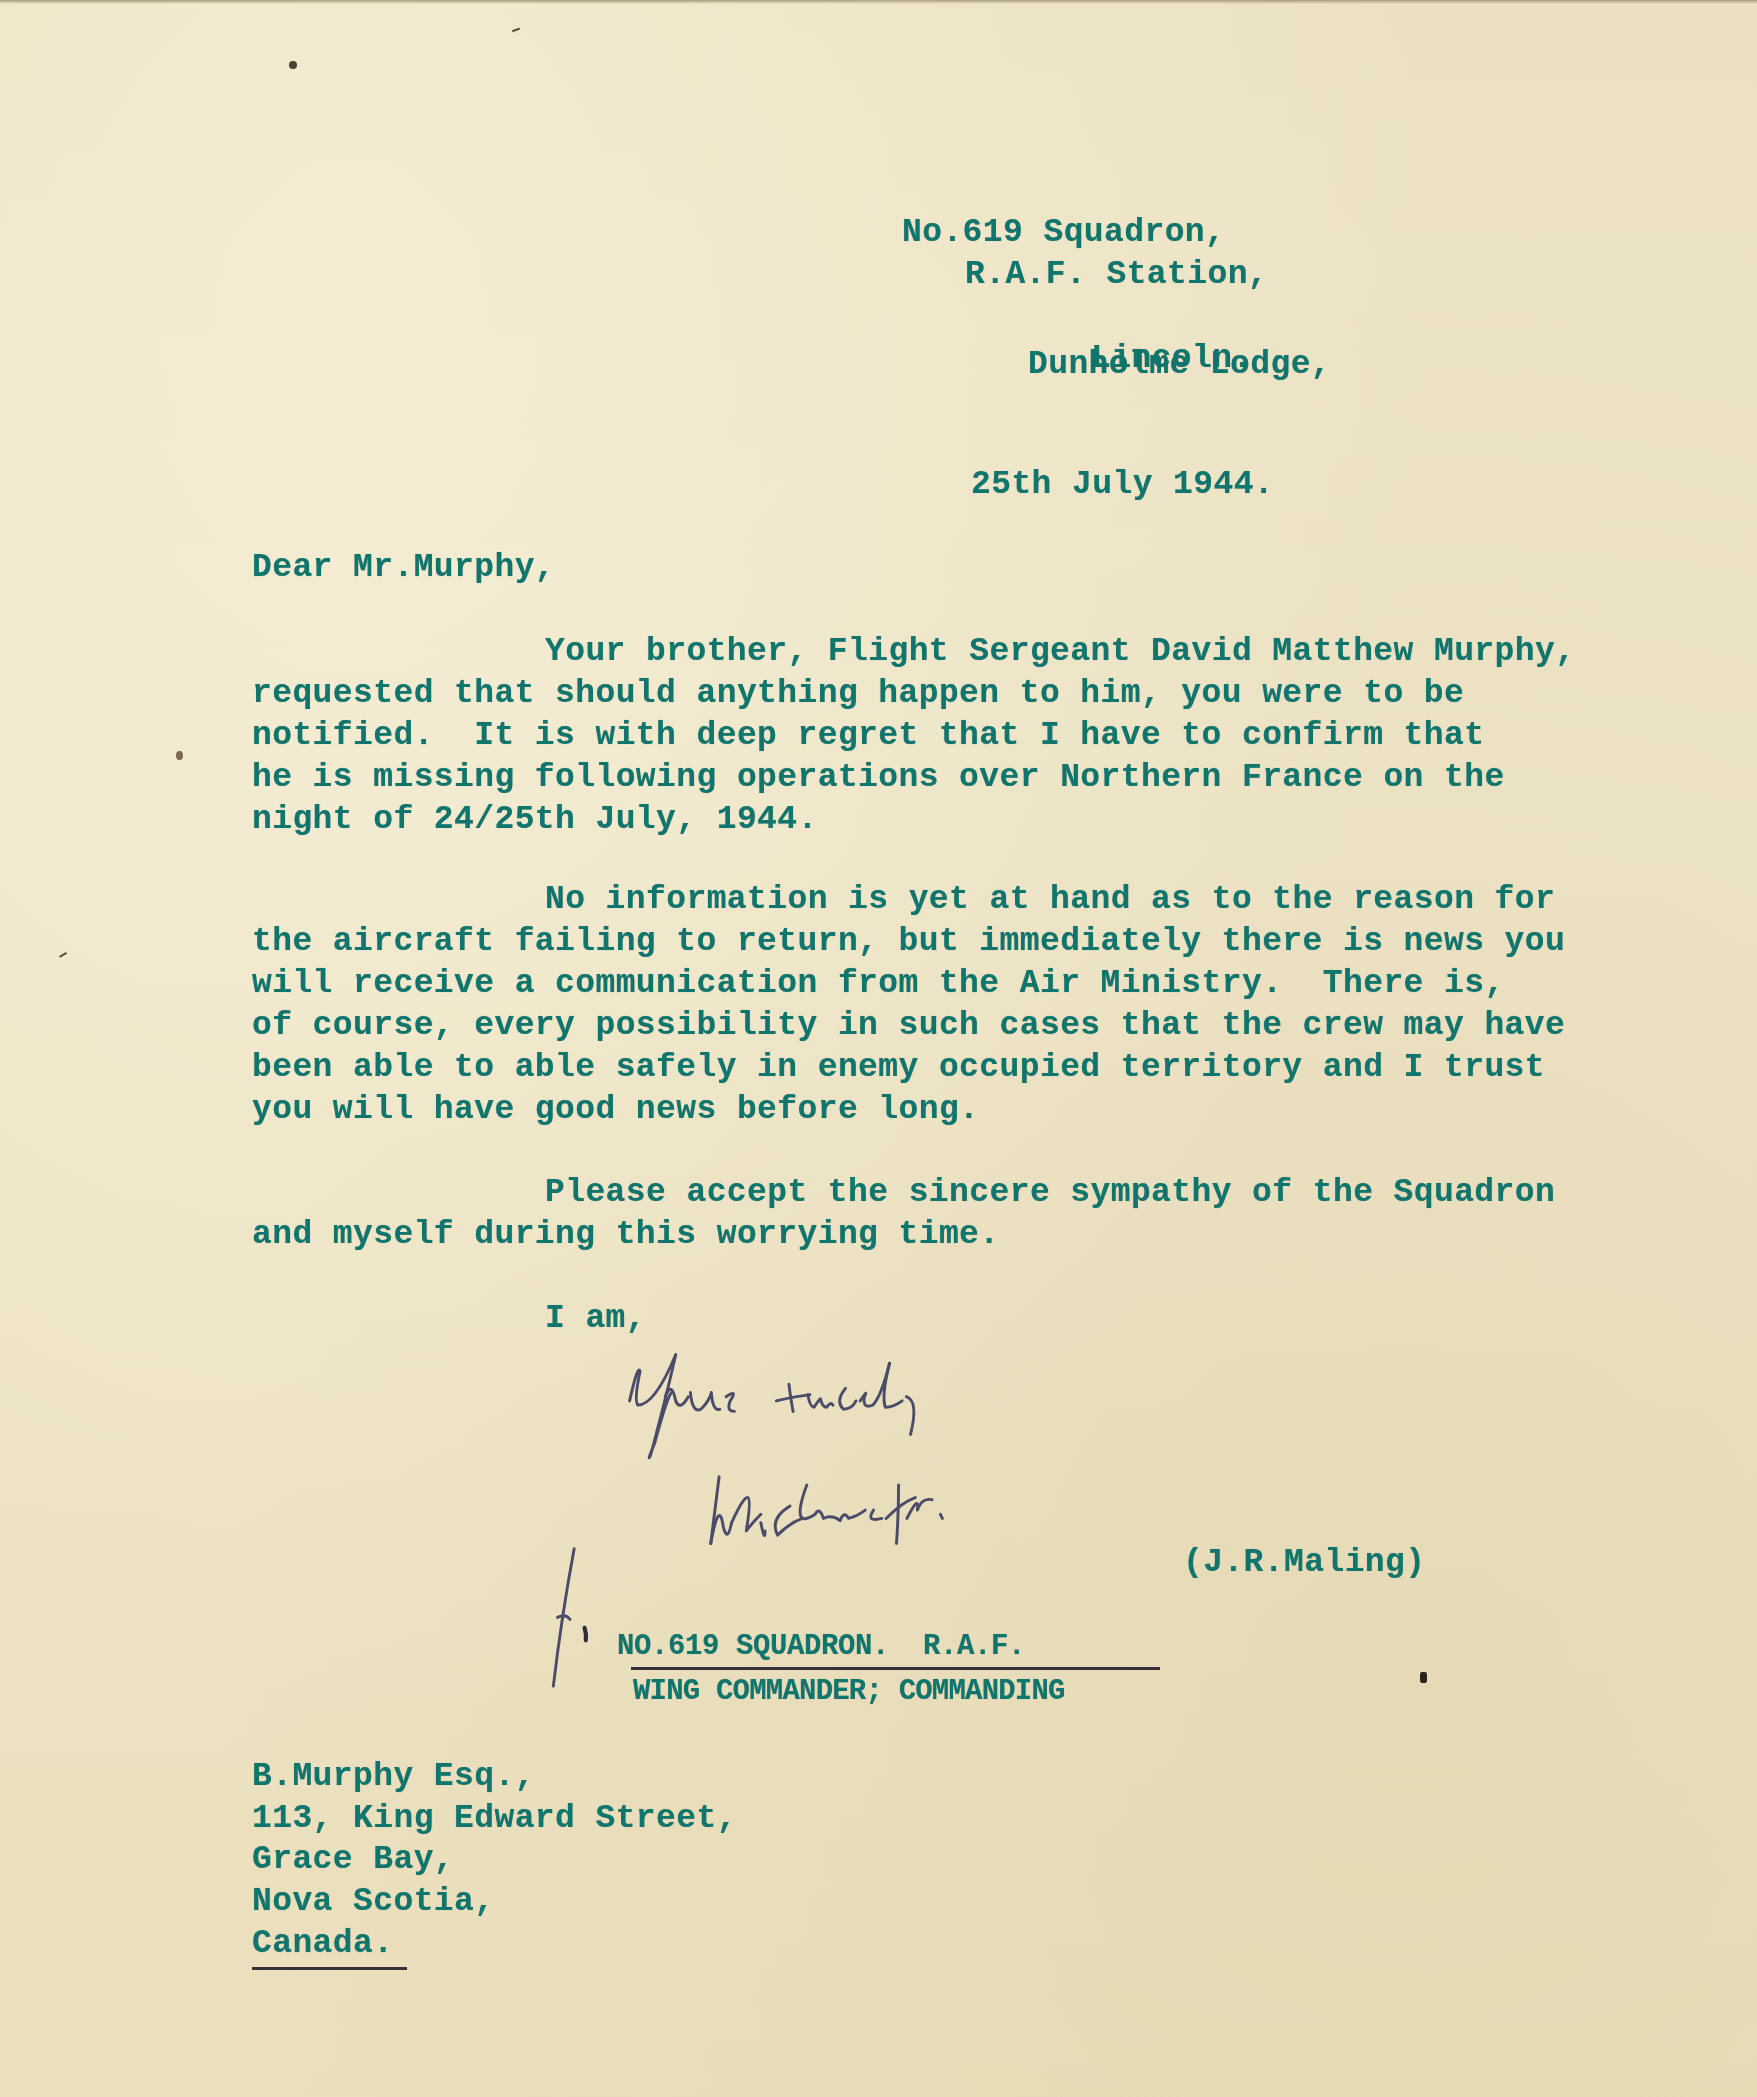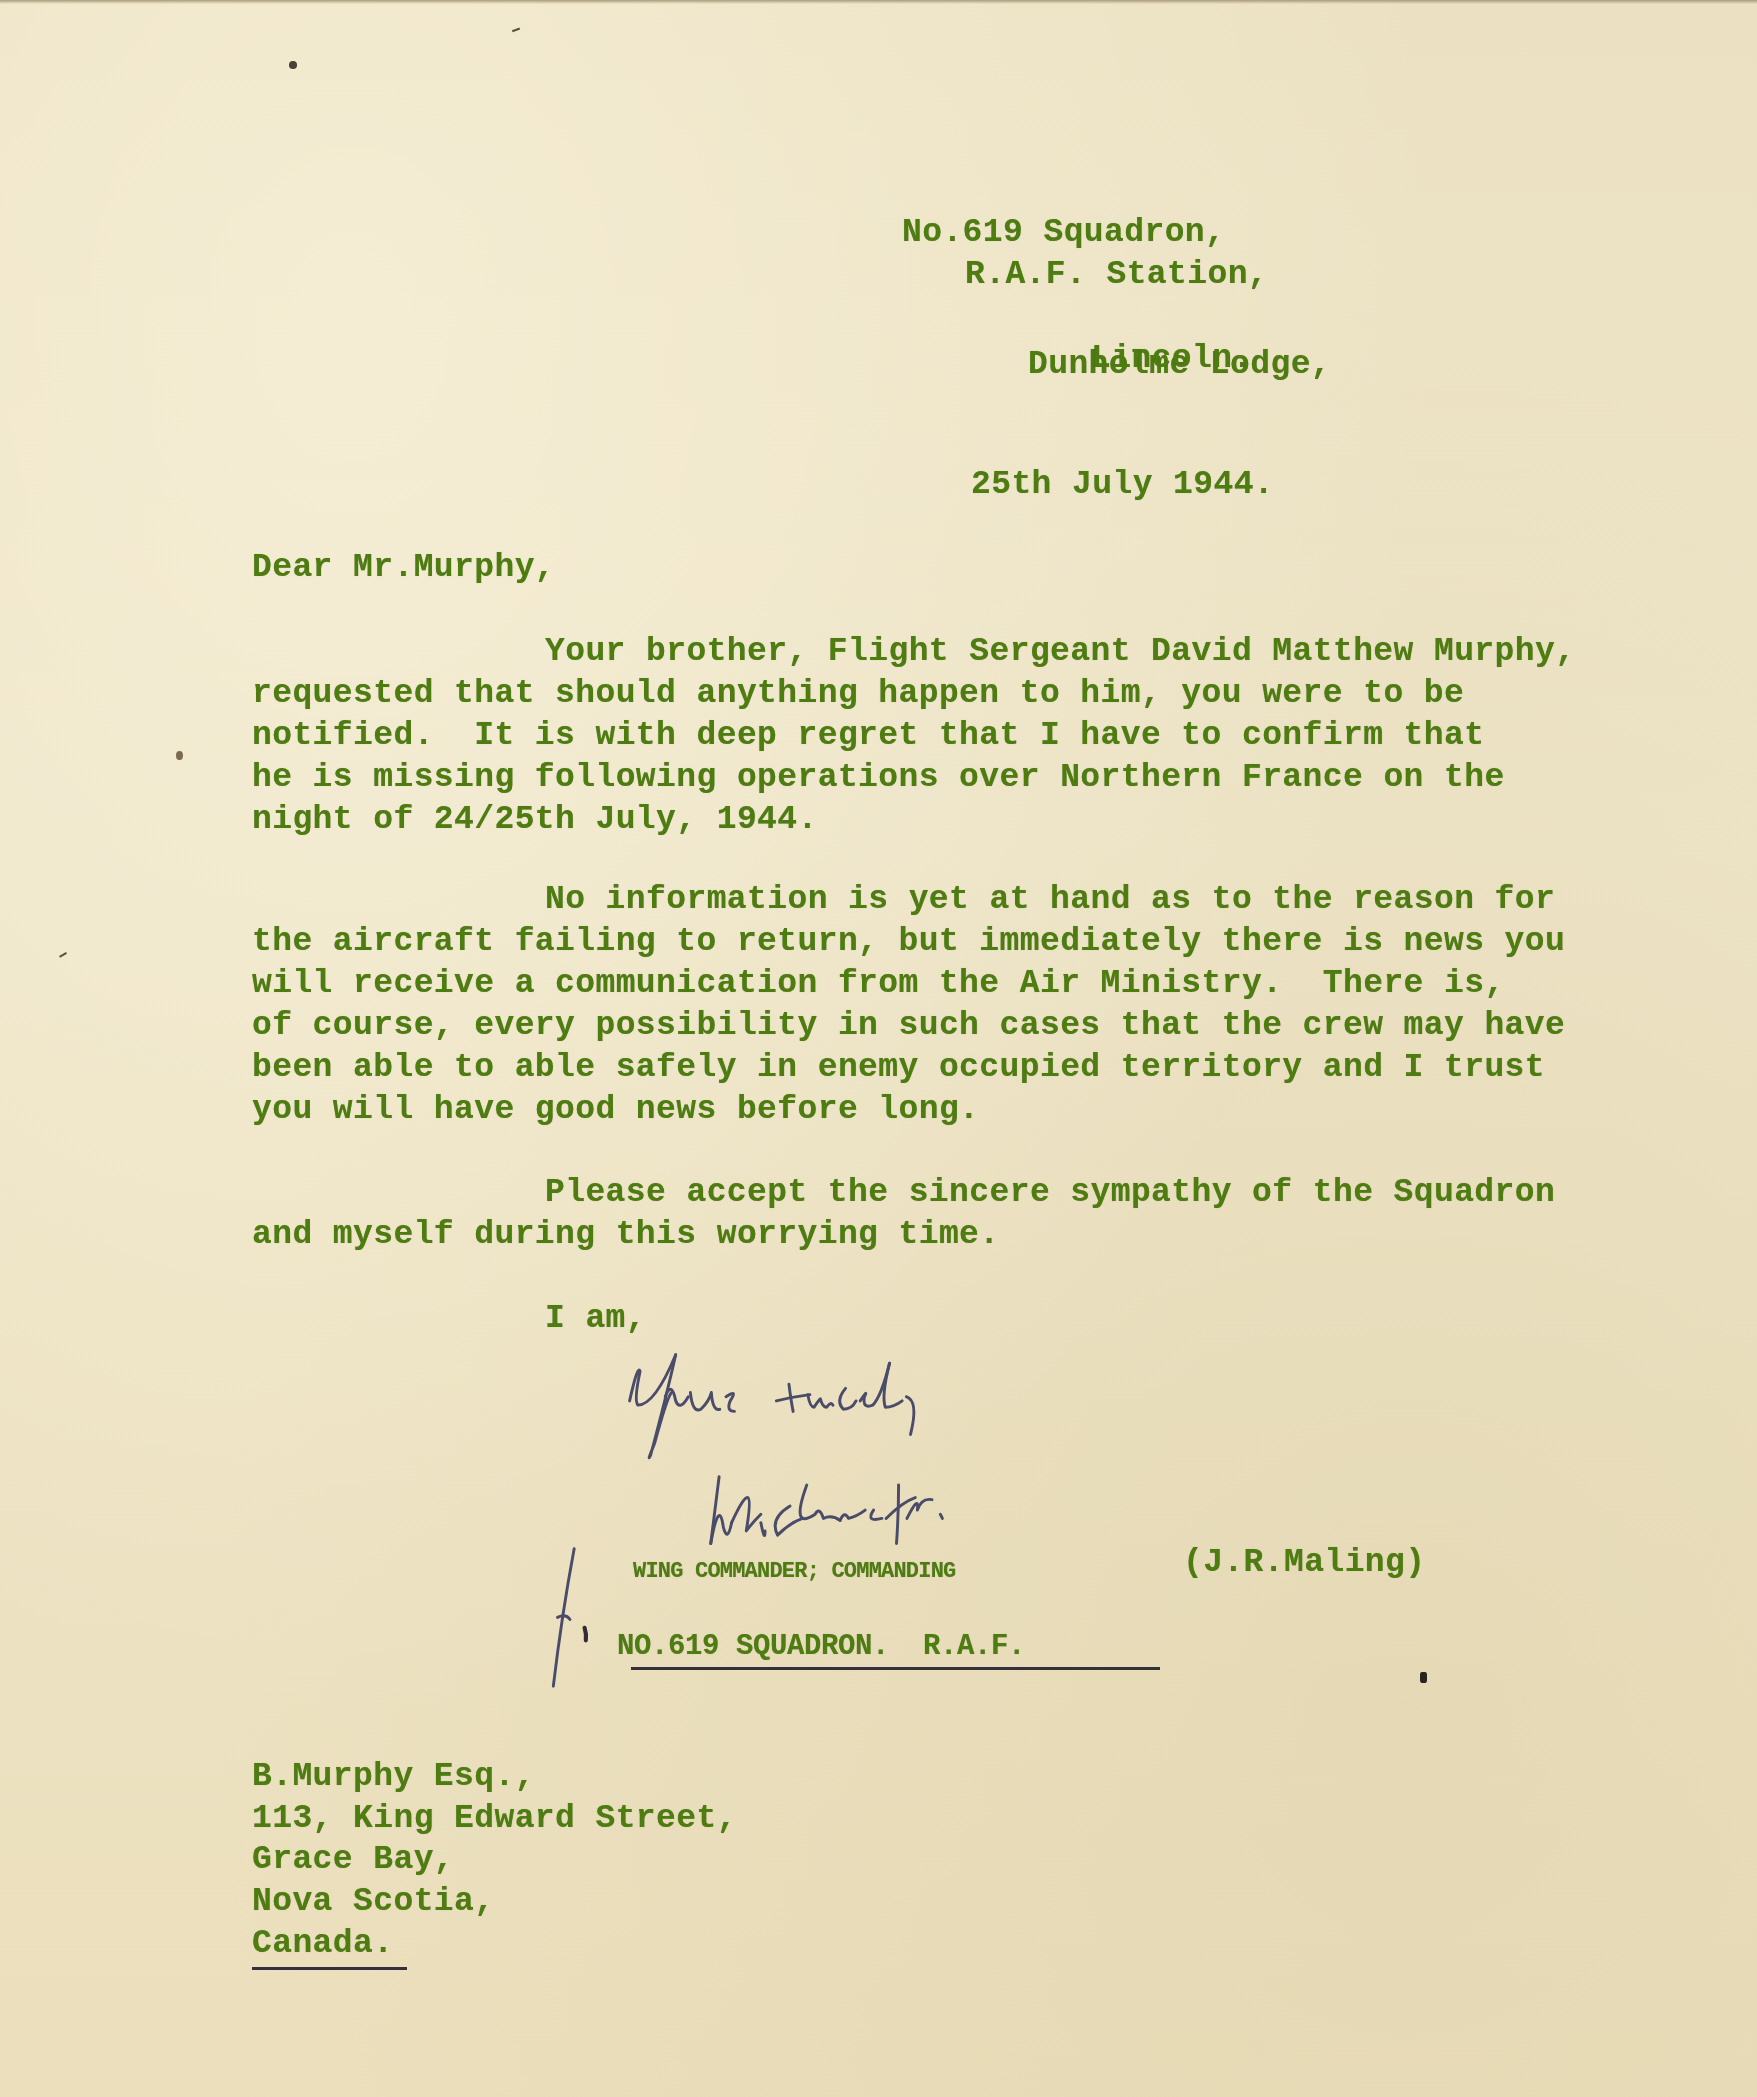--- a/index.html
+++ b/index.html
@@ -28,21 +28,21 @@
       position: absolute; left: 0; top: 0; width: 1758px; height: 4.2px;
       background: linear-gradient(180deg, #a89c7e, rgba(0,0,0,0));
     }
     .typed {
       position: absolute;
       font-size: 33px;
       font-weight: bold;
       letter-spacing: 0.4px;
       line-height: 42px;
       white-space: pre;
-      color: #4d7c0f;
+      color: #0f766e;
       text-shadow: 0 0 0.8px rgba(50,44,56,0.35);
     }
     .sig {
       position: absolute;
       fill: none;
       stroke: #4a4c6a;
       stroke-width: 7;
       stroke-linecap: round;
       stroke-linejoin: round;
     }
@@ -139,21 +139,21 @@
 </svg>
 
 <div class="typed" style="left:1183px;top:1542px;">(J.R.Maling)</div>
 
 <svg class="sig" style="left:545px;top:1544px;" width="50" height="151" viewBox="0 0 120 360">
   <path d="M70 10 Q40 170 20 340"></path>
   <path d="M30 175 Q50 165 60 180"></path>
   <path d="M95 200 Q100 215 98 230" style="stroke:#322c38;stroke-width:10;"></path>
 </svg>
 
-<div class="typed" style="left:633px;top:1551px;font-size:22px;letter-spacing:-0.8px;">WING COMMANDER; COMMANDING</div>
+<div class="typed" style="left:633px;top:1671px;font-size:29px;letter-spacing:-0.8px;">WING COMMANDER; COMMANDING</div>
 <div class="typed" style="left:617px;top:1626px;font-size:29px;letter-spacing:-0.4px;">NO.619 SQUADRON.  R.A.F.</div>
 <div class="underline" style="left:631px;top:1667px;width:529px;"></div>
 
 <div>
   <div class="typed" style="left:252px;top:1756px;">B.Murphy Esq.,</div>
   <div class="typed" style="left:252px;top:1798px;">113, King Edward Street,</div>
   <div class="typed" style="left:252px;top:1839px;">Grace Bay,</div>
   <div class="typed" style="left:252px;top:1881px;">Nova Scotia,</div>
   <div class="typed" style="left:252px;top:1923px;">Canada.</div>
   <div class="underline" style="left:252px;top:1967px;width:155px;"></div>

